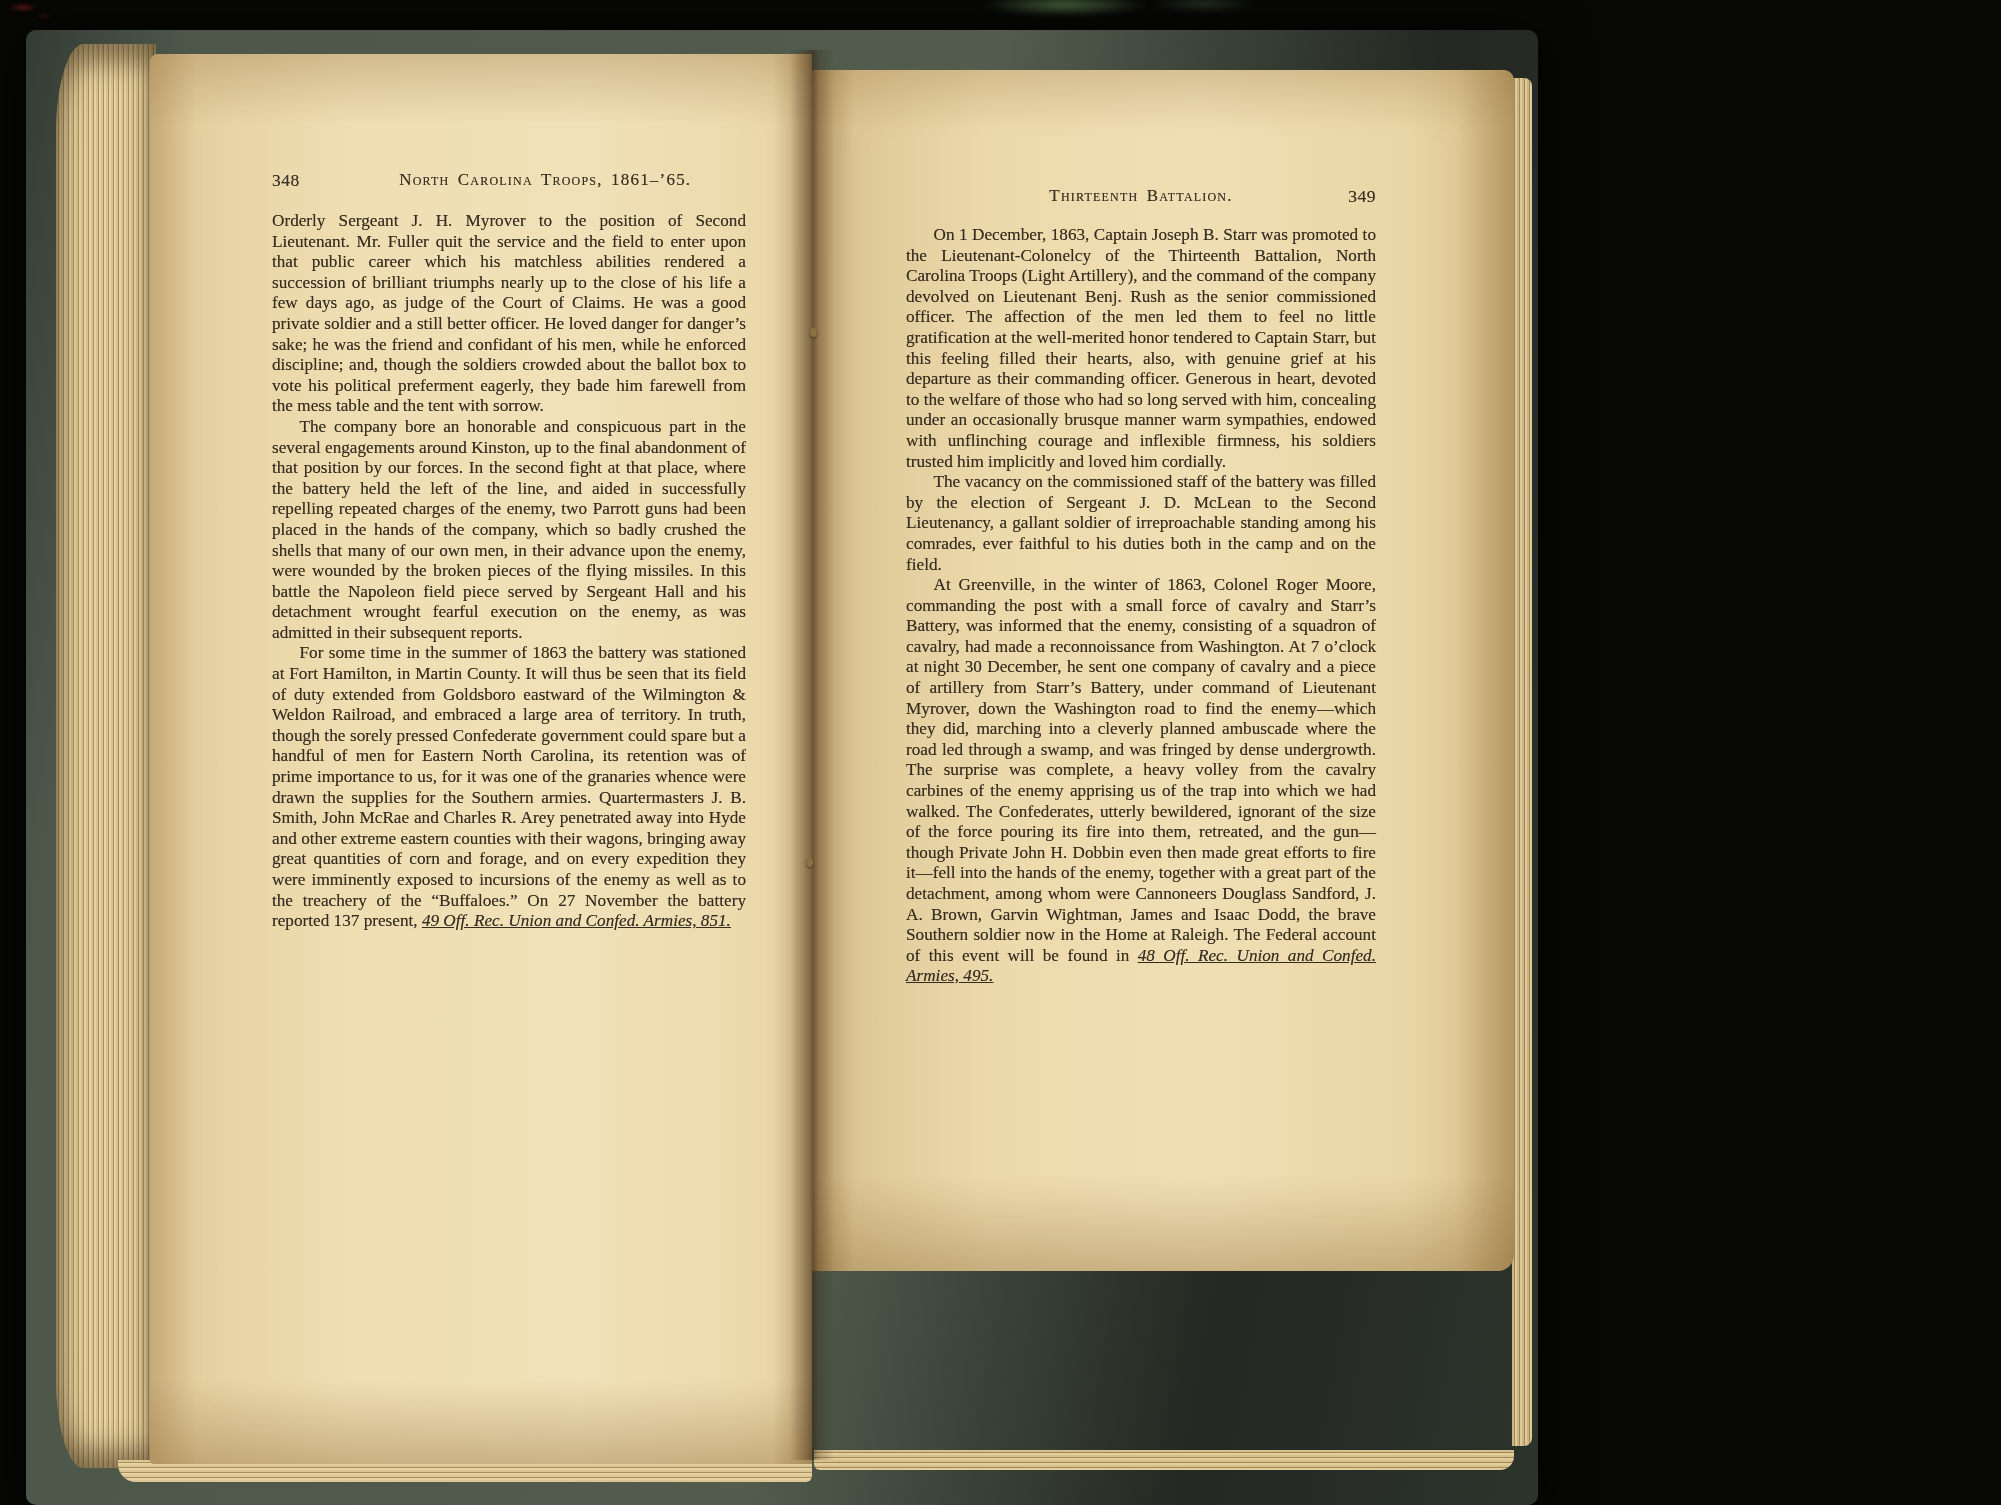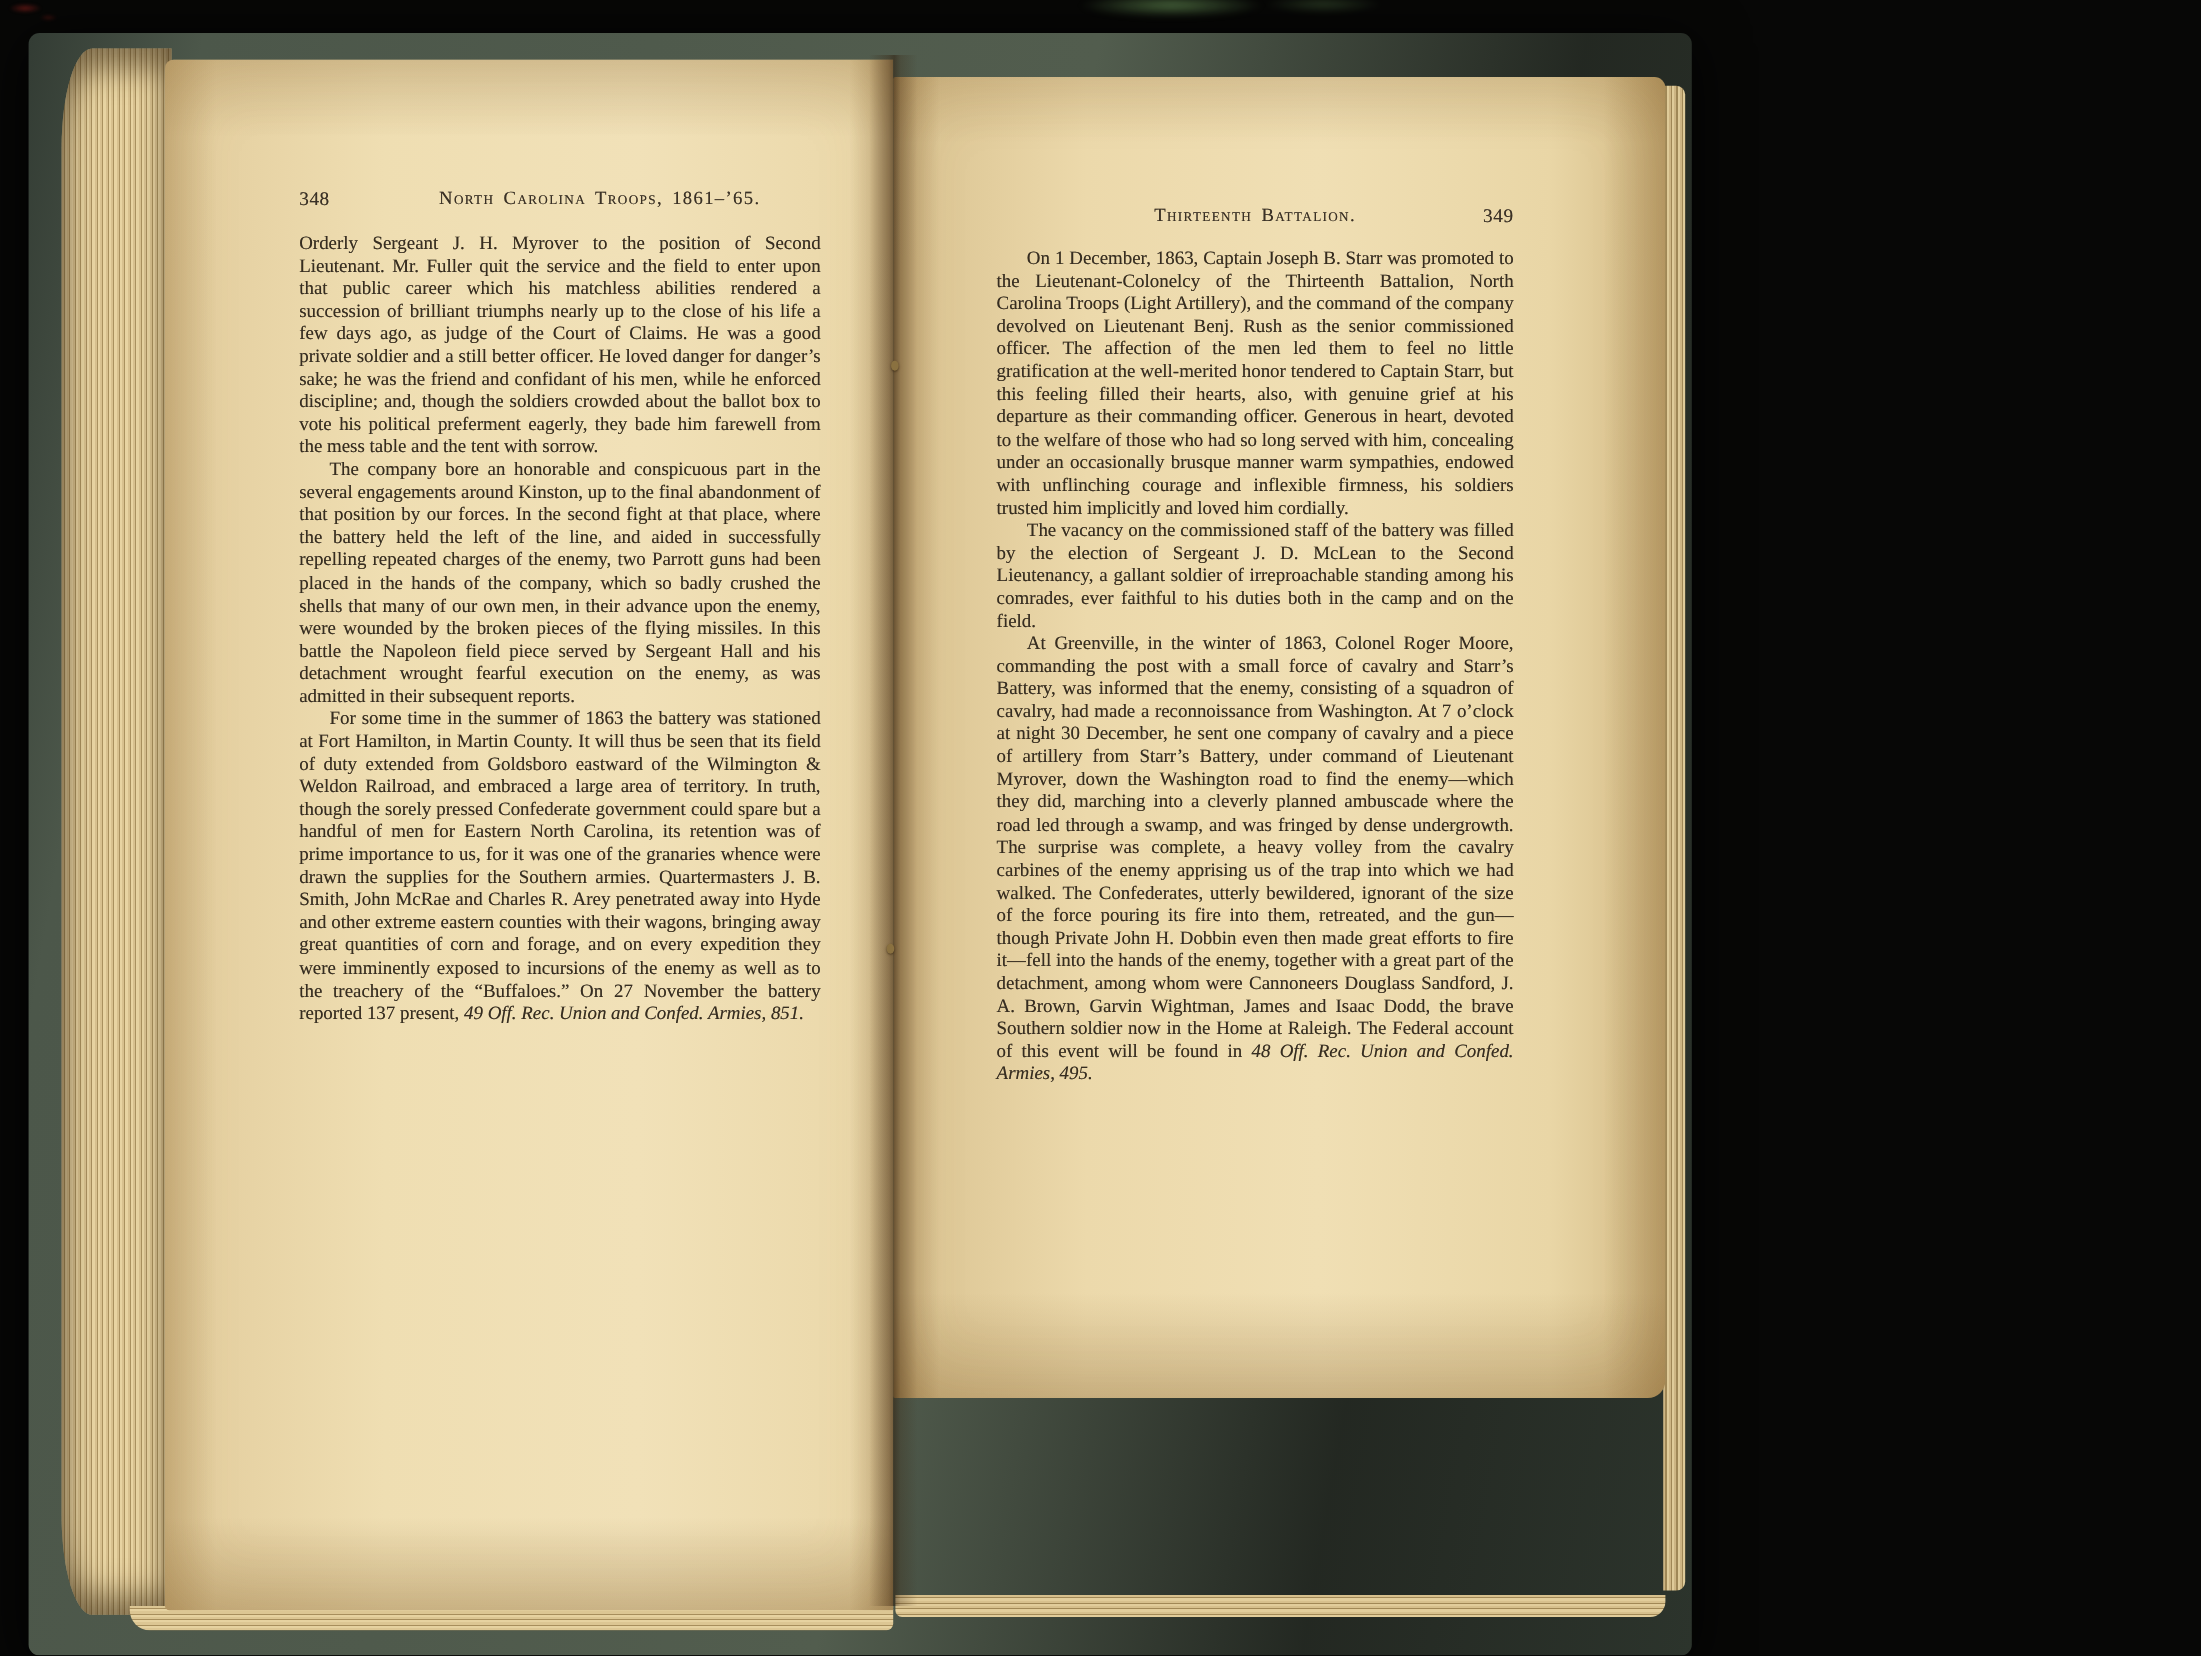--- a/index.html
+++ b/index.html
@@ -118,21 +118,21 @@
     font-size: 17.2px;
     line-height: 20.6px;
     text-align: justify;
     color: #362d21;
     text-shadow: 0 0 0.4px rgba(45,35,22,0.5);
   }
   .page.left  .body-text { left: 122px; top: 157px; width: 474px; }
   .page.right .body-text { left: 94px;  top: 155px; width: 470px; }
   .body-text p { margin: 0; text-indent: 1.6em; }
   .body-text p.no-indent { text-indent: 0; }
-  .cite { font-style: italic; }
+  .cite { font-style: italic; text-decoration: underline; }
 
   
   .smudge-green {
     position: absolute; left: 980px; top: -6px;
     width: 170px; height: 22px;
     background: radial-gradient(ellipse at center, rgba(120,170,100,0.6), rgba(120,170,100,0) 70%);
     filter: blur(3px);
   }
   .smudge-green.second { left: 1148px; top: -4px; width: 110px; height: 16px; opacity: 0.5; }
   .mark-red {

